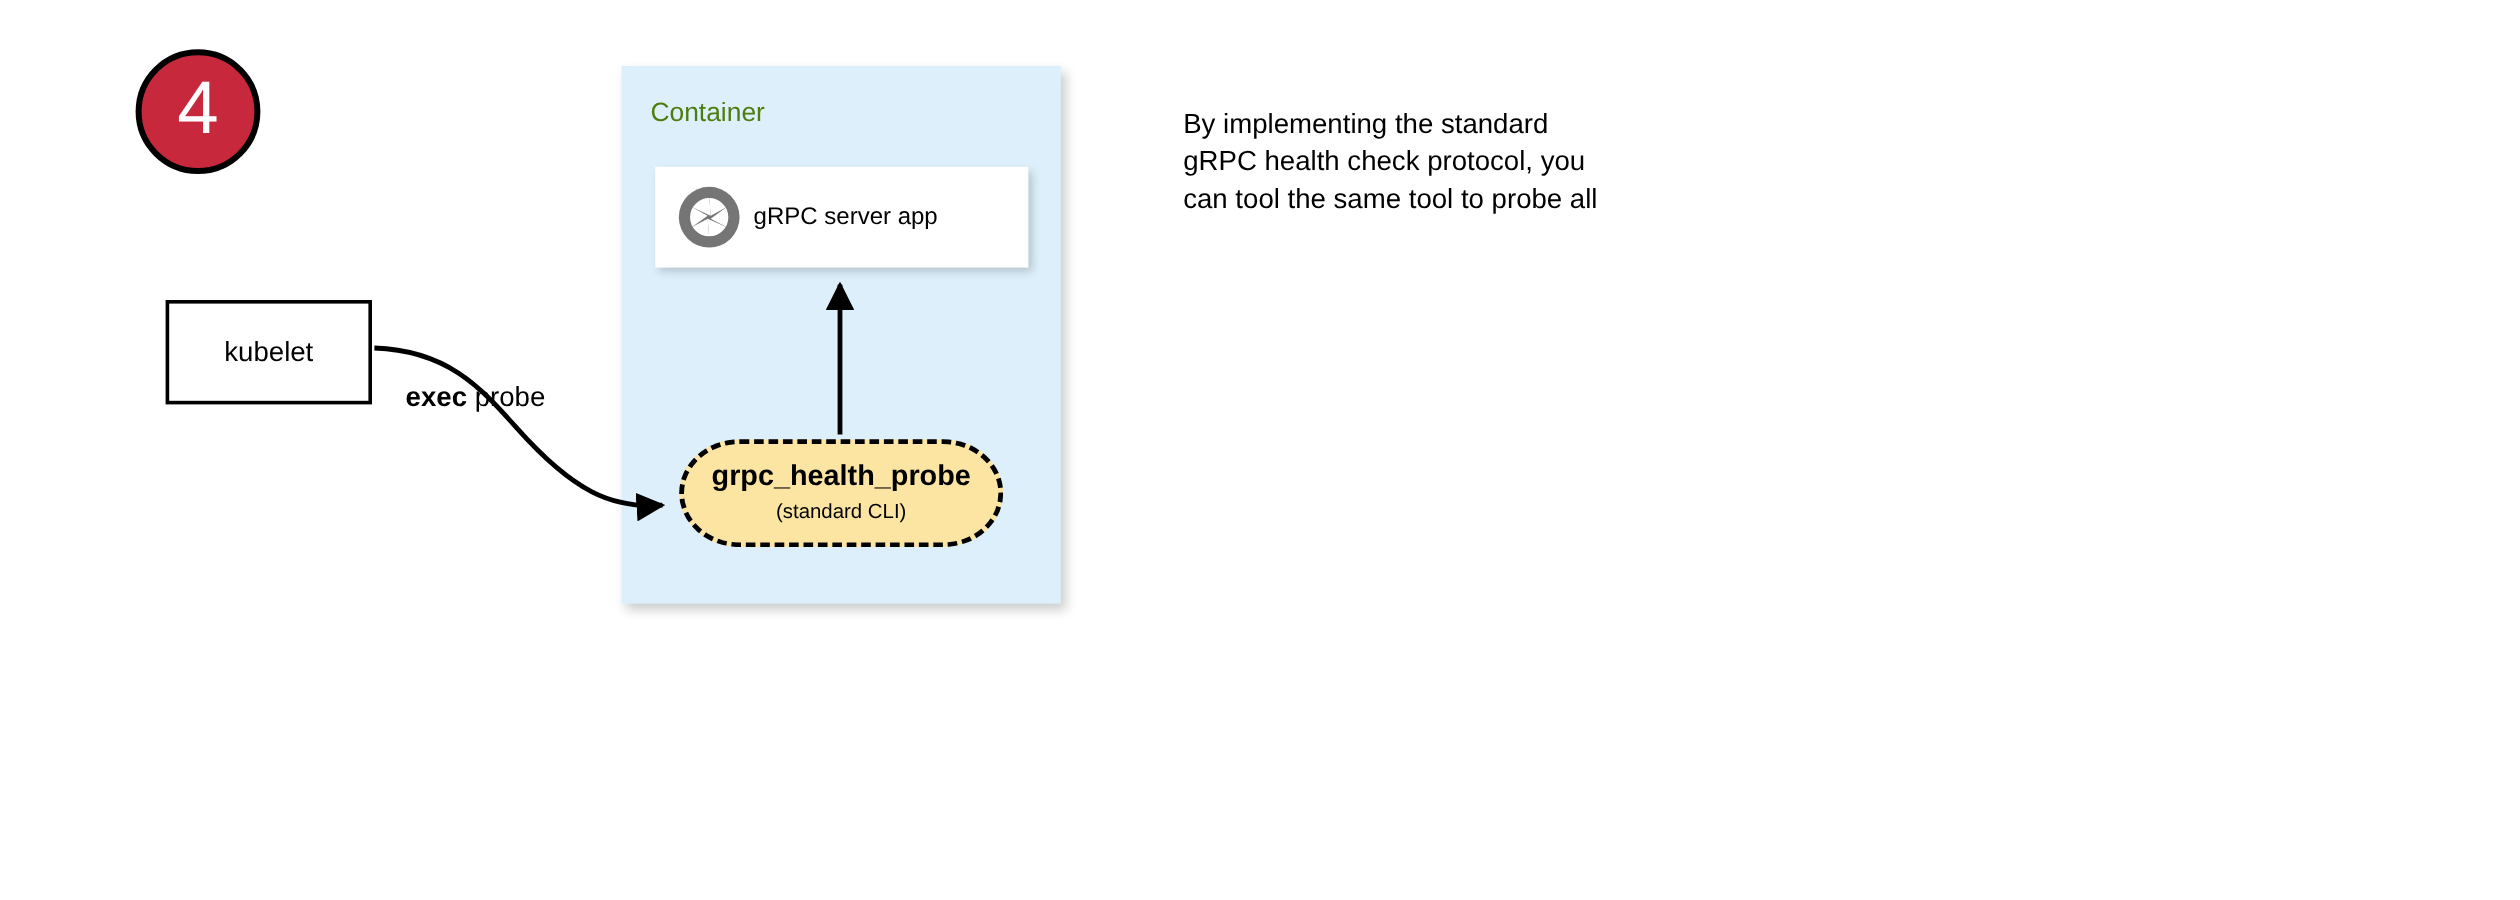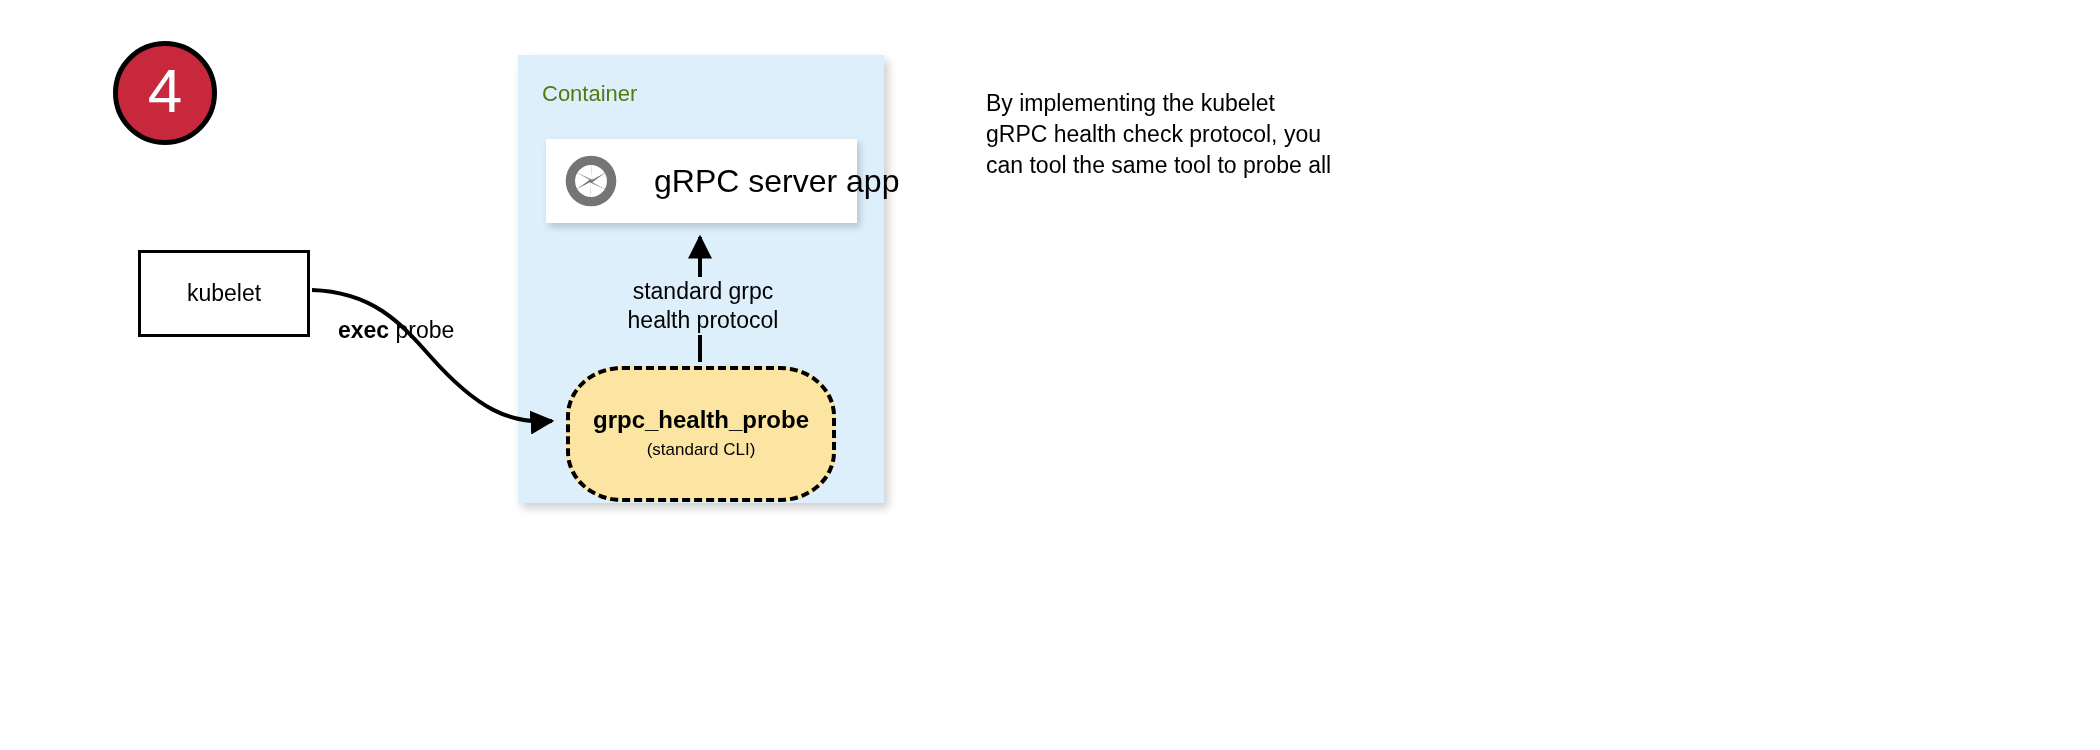--- a/index.html
+++ b/index.html
@@ -82,33 +82,33 @@
     padding-left: 18px;
     box-sizing: border-box;
   }
   .grpc-icon {
     width: 54px;
     height: 54px;
     flex: 0 0 54px;
     display: block;
   }
   .server-card .card-label {
-    font-size: 32px;
+    font-size: 20px;
     line-height: 28px;
-    margin-left: 36px;
+    margin-left: 10px;
     white-space: nowrap;
   }
 
   
   .probe-box {
     position: absolute;
     left: 566px;
     top: 366px;
     width: 270px;
-    height: 136px;
+    height: 90px;
     background: #FCE5A3;
     border: 4px dashed #000000;
     border-radius: 56px / 50px;
     box-sizing: border-box;
     display: flex;
     flex-direction: column;
     align-items: center;
     justify-content: center;
   }
   .probe-title {
@@ -223,37 +223,33 @@
         <path d="M49.32 42 a20 20 0 0 1 -17.32 10 L30.5 33.5 z"></path>
         <path d="M32 52 a20 20 0 0 1 -17.32 -10 L30.5 33.5 z"></path>
         <path d="M14.68 42 a20 20 0 0 1 0 -20 L30.5 30.5 z"></path>
         <path d="M14.68 22 a20 20 0 0 1 17.32 -10 L33.5 30.5 z"></path>
       </g>
       <circle cx="32" cy="32" r="20" fill="none" stroke="#757575" stroke-width="2.2"></circle>
     </svg>
     <span class="card-label">gRPC server app</span>
   </div>
 
-  <div class="edge-label protocol-label">
-    <span class="ln">standard grpc</span>
-    <span class="ln">health protocol</span>
-  </div>
 
   <div class="probe-box">
     <span class="probe-title">grpc_health_probe</span>
     <span class="probe-sub">(standard CLI)</span>
   </div>
 
   <div class="kubelet-box">
     <span class="box-label">kubelet</span>
   </div>
 
   <div class="edge-label exec-label">
     <b>exec</b><span> probe</span>
   </div>
 
   <div class="caption">
-    <span class="ln">By implementing the kubelet</span>
+    <span class="ln">By implementing the standard</span>
     <span class="ln">gRPC health check protocol, you</span>
     <span class="ln">can tool the same tool to probe all</span>
   </div>
 
 </div>
 
 </body></html>

